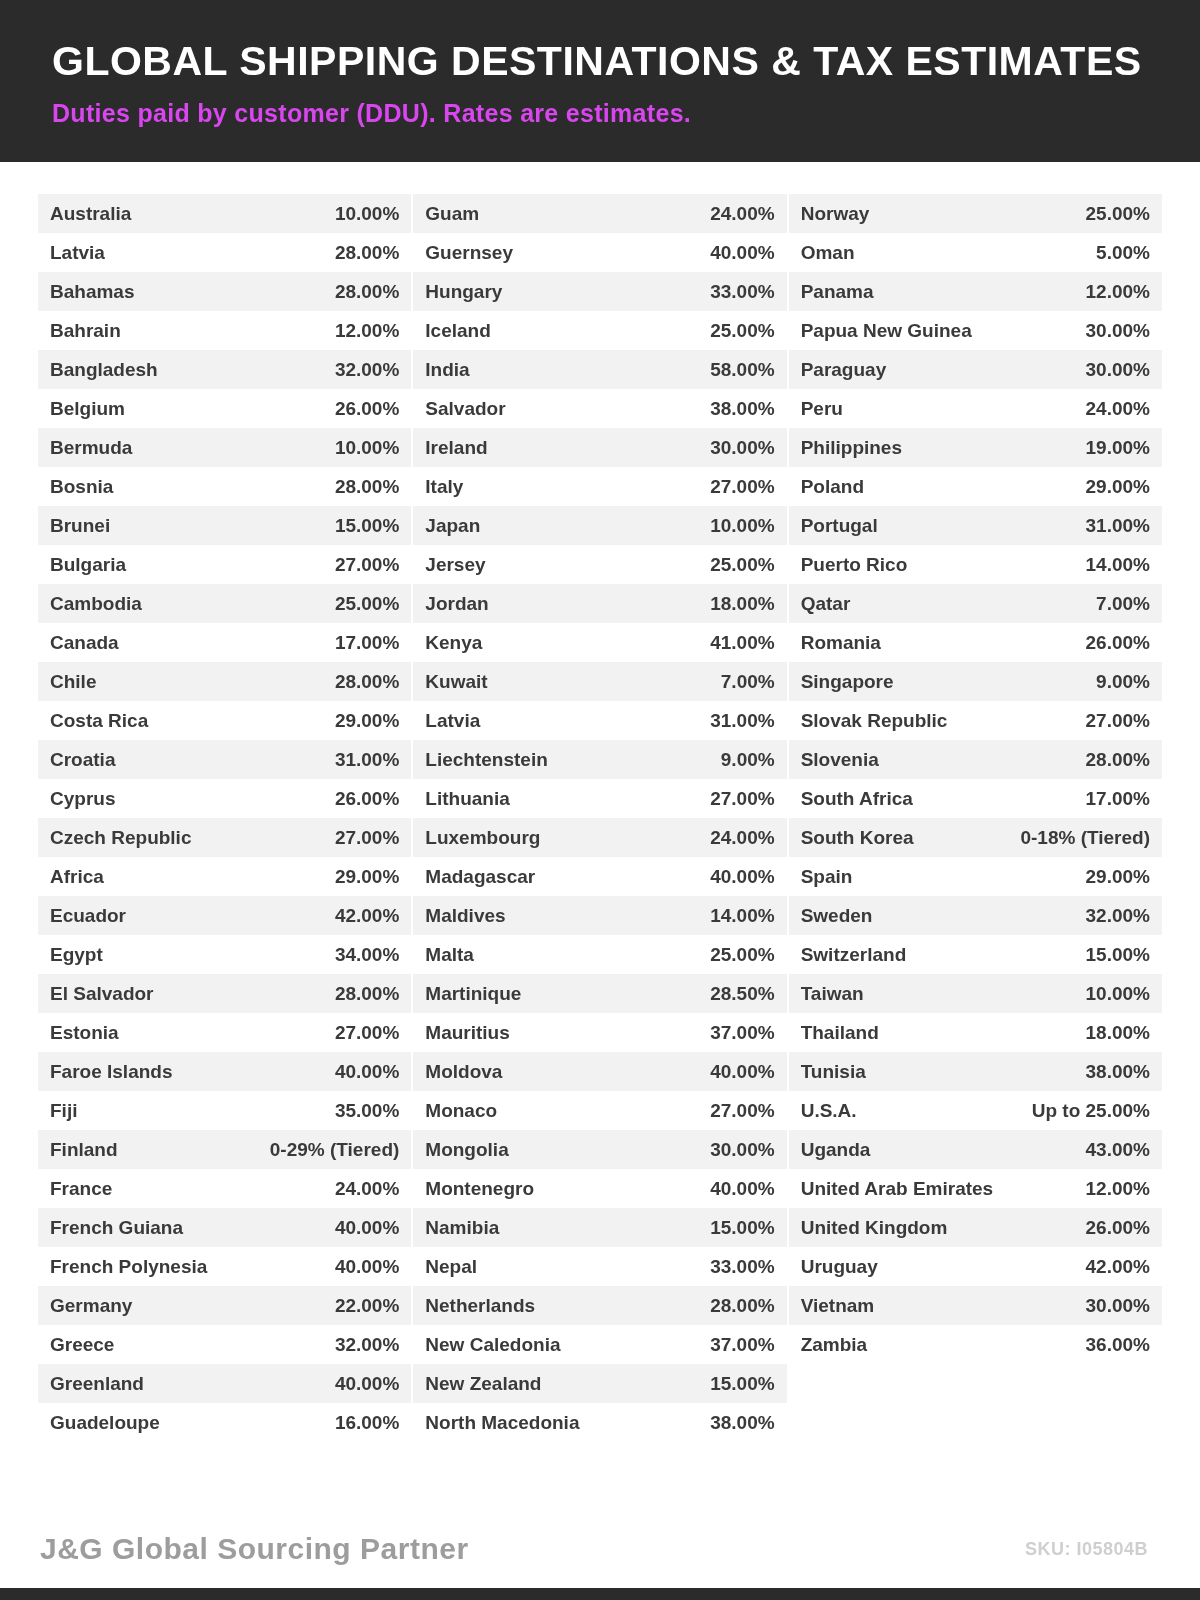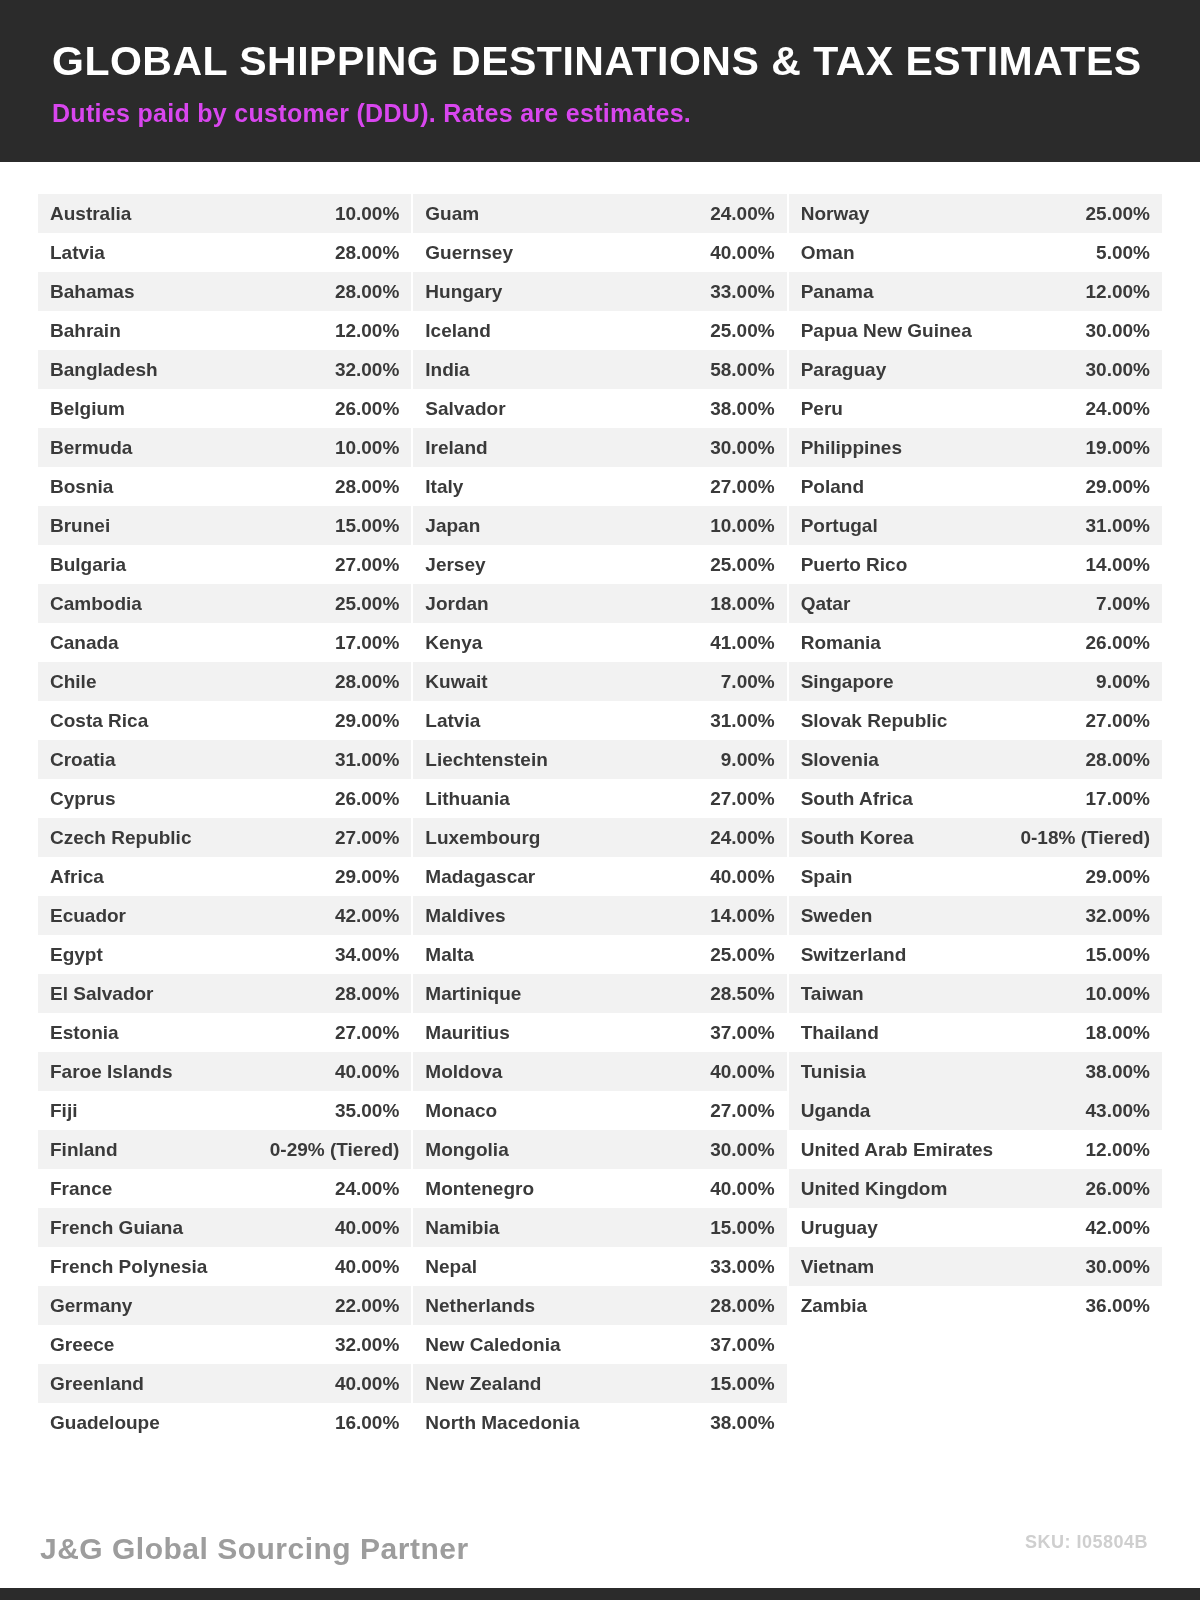--- a/index.html
+++ b/index.html
@@ -70,21 +70,21 @@
     font-size: 19px;
     font-weight: bold;
     color: #3a3a3a;
     white-space: nowrap;
     text-align: right;
   }
   .footer {
     flex: 0 0 auto;
     display: flex;
     justify-content: space-between;
-    align-items: flex-start;
+    align-items: center;
     padding: 0 52px 34px 40px;
   }
   .brand {
     font-size: 30px;
     font-weight: bold;
     color: #9d9d9d;
     letter-spacing: 0.5px;
   }
   .sku {
     font-size: 18px;
@@ -458,20 +458,24 @@
           <span class="rate">10.00%</span>
         </div>
         <div class="row">
           <span class="country">Thailand</span>
           <span class="rate">18.00%</span>
         </div>
         <div class="row stripe">
           <span class="country">Tunisia</span>
           <span class="rate">38.00%</span>
         </div>
+        <div class="row">
+          <span class="country">U.S.A.</span>
+          <span class="rate">Up to 25.00%</span>
+        </div>
         <div class="row stripe">
           <span class="country">Uganda</span>
           <span class="rate">43.00%</span>
         </div>
         <div class="row">
           <span class="country">United Arab Emirates</span>
           <span class="rate">12.00%</span>
         </div>
         <div class="row stripe">
           <span class="country">United Kingdom</span>

